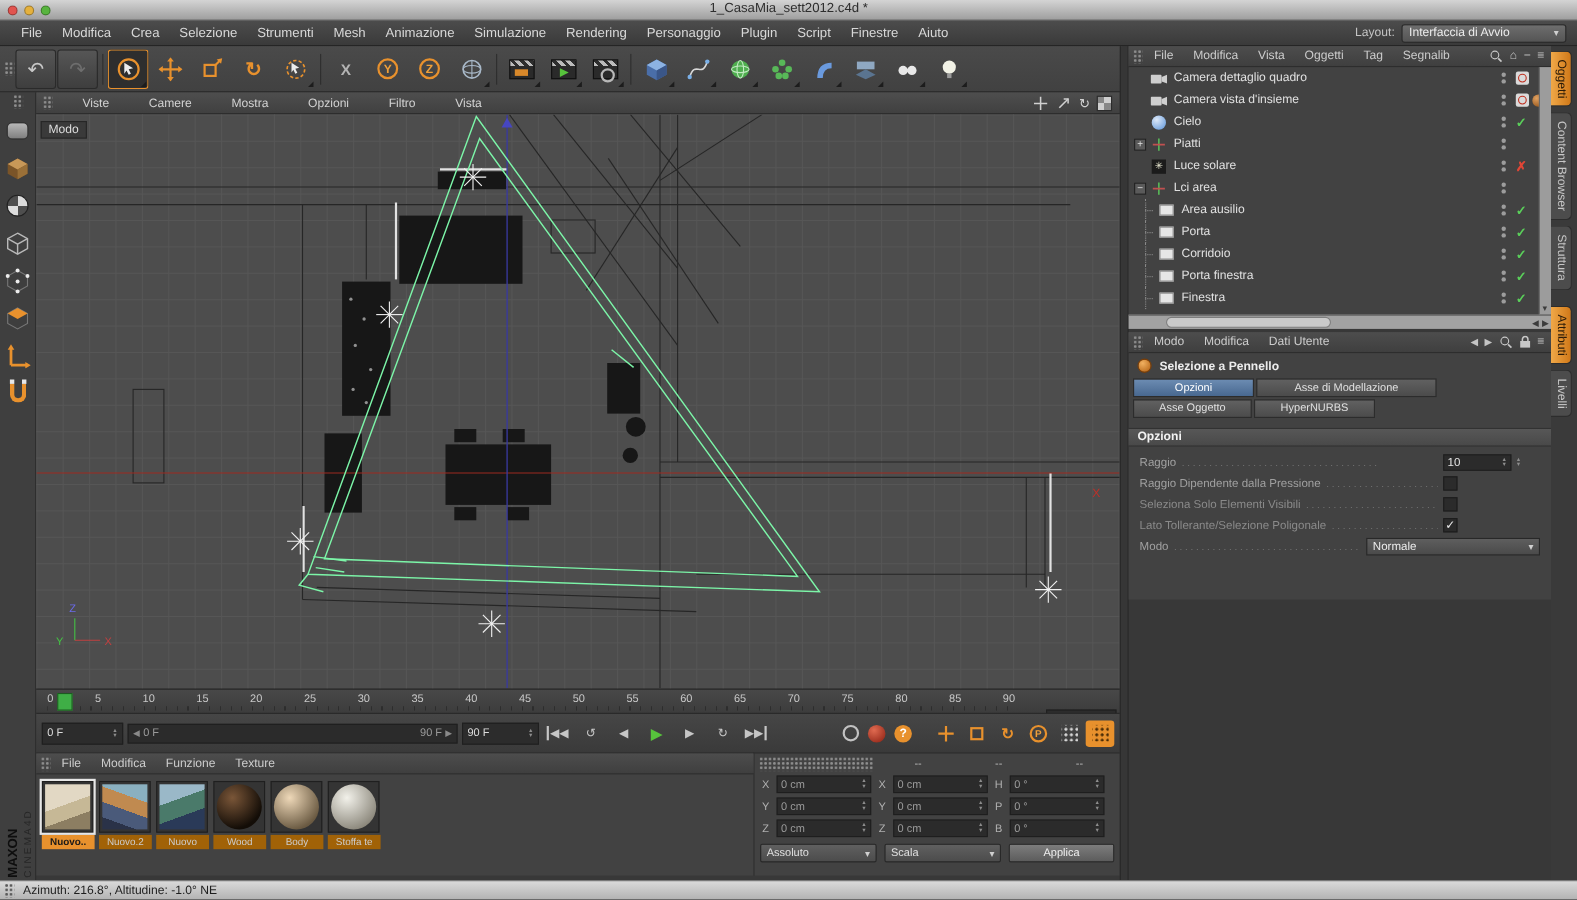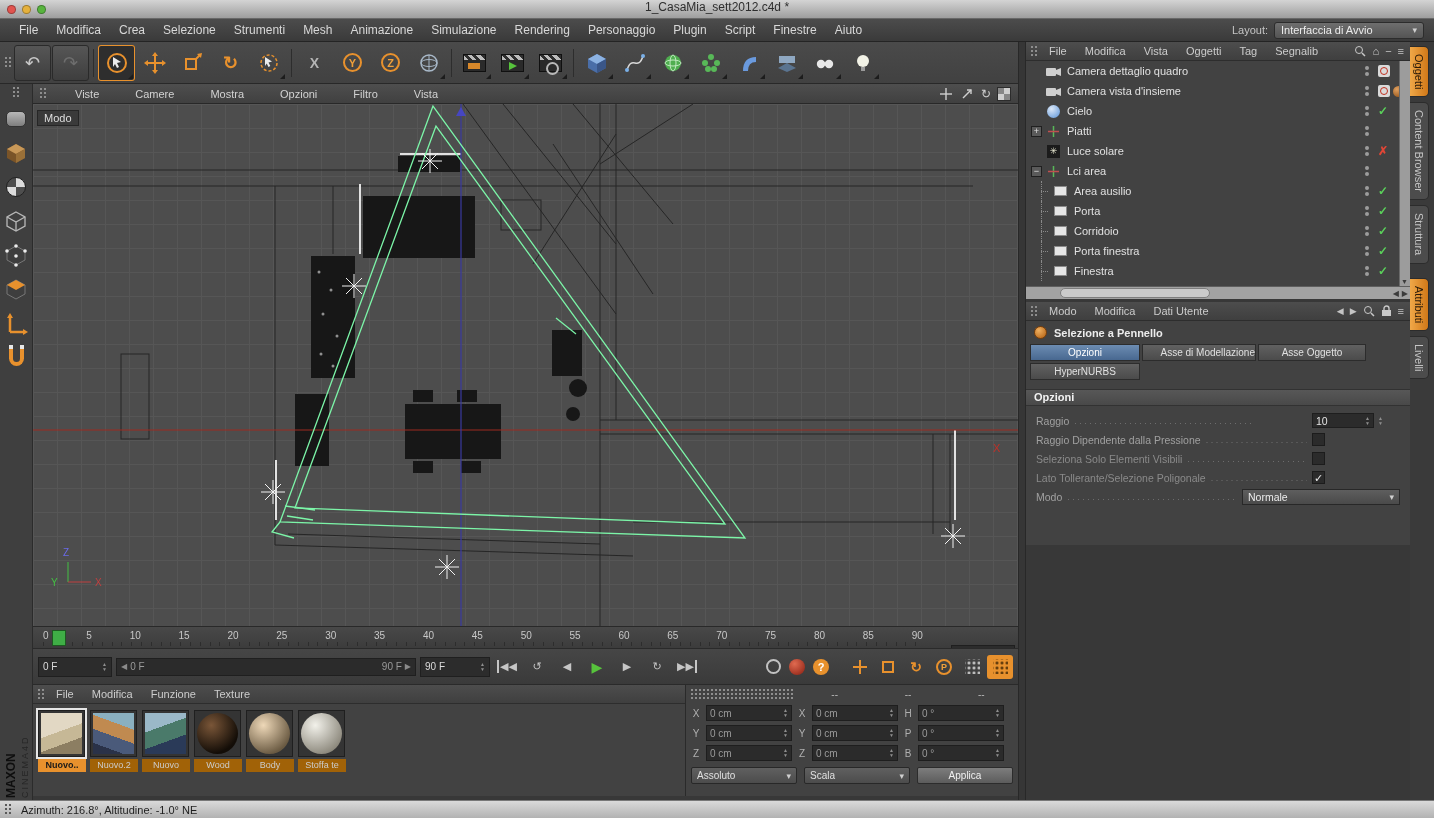--- a/index.html
+++ b/index.html
@@ -147,21 +147,21 @@
   .om-harrows{position:absolute;right:2px;top:0;bottom:0;display:flex;align-items:center;gap:3px;font-size:8px;color:#3c3c3c;}
   .om-vscroll{position:absolute;right:0;top:19px;bottom:13px;width:11px;background:#9c9c9c;border-left:1px solid #6a6a6a;}
   .om-vscroll::after{content:"▼";position:absolute;bottom:1px;left:1px;font-size:7px;color:#3c3c3c;}
 
   
   .am{position:absolute;left:1026px;top:302px;width:384px;height:243px;background:#424242;}
   .am-tool{display:flex;align-items:center;gap:7px;padding:5px 8px 3px 8px;font-size:11px;color:#ececec;font-weight:bold;}
   .brush-ic{width:13px;height:13px;border-radius:50%;background:radial-gradient(circle at 35% 30%,#f0b060,#b05e10);border:1px solid #7a3e08;}
   .am-tabs{display:flex;flex-wrap:wrap;padding:1px 3px;}
   .atab{height:17px;line-height:15px;font-size:10px;color:#e0e0e0;background:linear-gradient(#616161,#4b4b4b);border:1px solid #2c2c2c;margin:1px;text-align:center;}
-  .atab.w1{width:110px;} .atab.w2{width:114px;text-align:right;} .atab.w3{width:108px;}
+  .atab.w1{width:110px;} .atab.w2{width:164px;} .atab.w3{width:108px;}
   .atab.active{background:linear-gradient(#6c8cb2,#486890);color:#ffffff;}
   .am-section{height:17px;background:linear-gradient(#575757,#494949);border-top:1px solid #323232;border-bottom:1px solid #323232;color:#f2f2f2;font-weight:bold;font-size:11px;padding-left:8px;line-height:15px;margin-top:7px;}
   .am-fields{padding:5px 10px 0 10px;font-size:10.5px;color:#a0a0a0;}
   .afield{display:flex;align-items:center;height:19px;}
   .aflabel{white-space:nowrap;} .aflabel.dim{color:#8a8a8a;}
   .leader{flex:1;overflow:hidden;white-space:nowrap;margin:0 5px;color:#757575;font-size:9px;}
   .leader::after{content:". . . . . . . . . . . . . . . . . . . . . . . . . . . . . . . . . . . .";}
   .actrl{width:88px;display:flex;align-items:center;gap:4px;flex:0 0 auto;}
   .ainput{width:62px;height:15px;background:#2b2b2b;border:1px solid #1e1e1e;color:#e4e4e4;display:flex;align-items:center;justify-content:space-between;padding:0 3px;}
   .acheck{width:13px;height:13px;background:#2b2b2b;border:1px solid #1c1c1c;position:relative;}

